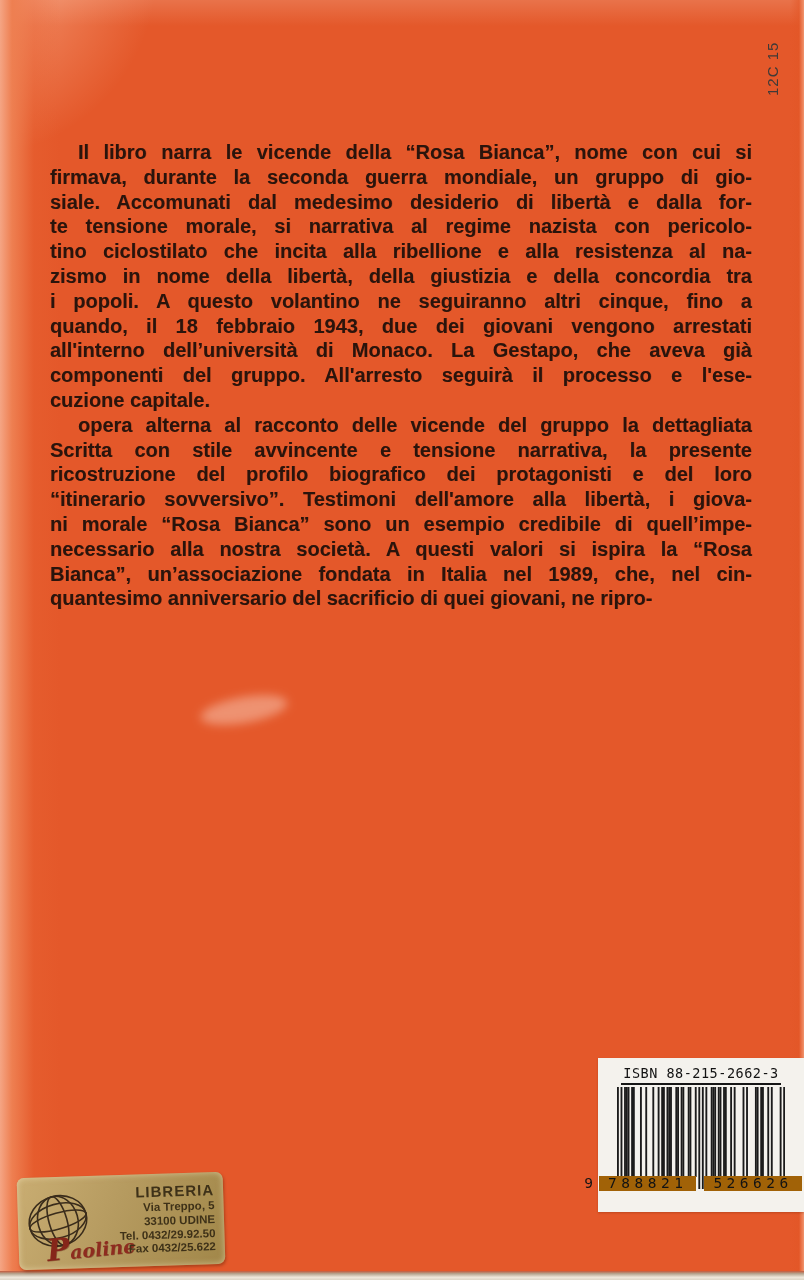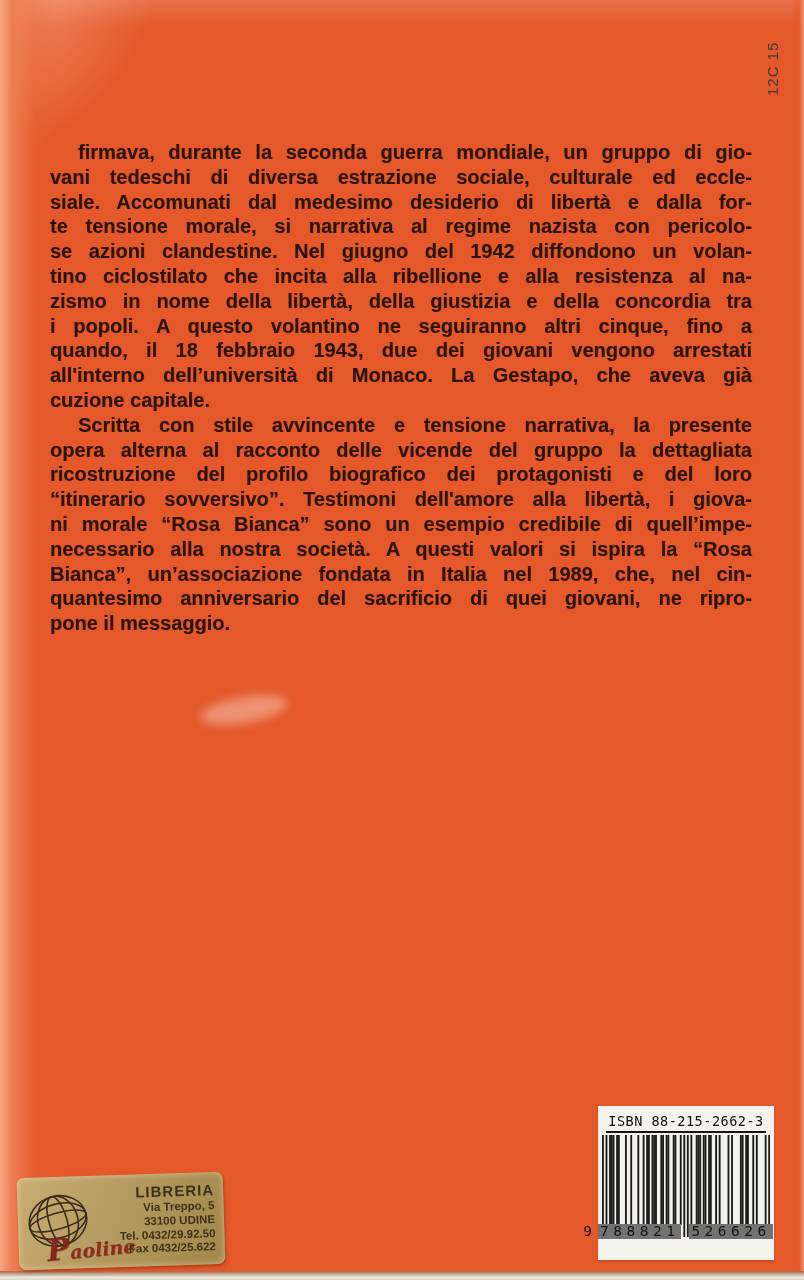--- a/index.html
+++ b/index.html
@@ -46,21 +46,21 @@
   .smudge{
     position:absolute;left:200px;top:697px;width:88px;height:26px;
     background:rgba(255,240,230,.38);
     border-radius:50%;
     filter:blur(5px);
     transform:rotate(-10deg);
   }
 
   
   .barcode-box{
-    position:absolute;left:598px;top:1106px;width:176px;height:154px;
+    position:absolute;left:598px;top:1058px;width:206px;height:154px;
     background:#f4f2ed;
     box-shadow:0 1px 2px rgba(120,40,10,.35);
     text-align:center;
   }
   .isbn{
     display:inline-block;
     margin-top:7px;
     padding:0 2px 2px 2px;
     border-bottom:2px solid #161616;
     font-family:"DejaVu Sans Mono",monospace;
@@ -70,21 +70,21 @@
   .bars{display:block;margin:2px auto 0 auto;width:168px;height:102px;}
   .bars rect{fill:#1b1b1b;}
   .ean-digits{
     display:flex;justify-content:center;align-items:flex-end;
     margin-top:-13px; 
     font-family:"DejaVu Sans Mono",monospace;
     font-size:14.5px;color:#131313;line-height:15px;
     background:transparent;
   }
   .ean-digits .d9{margin-right:6px;}
-  .ean-digits .grp{letter-spacing:4.5px;margin-right:8px;background:#737373;padding:0 2px;}
+  .ean-digits .grp{letter-spacing:4.5px;margin-right:8px;background:#a16207;padding:0 9px;}
   .ean-digits .grp:last-child{margin-right:16px;}
 
   
   .sticker{
     position:absolute;left:18px;top:1175px;width:206px;height:92px;
     transform:rotate(-1.8deg);
     background:linear-gradient(115deg,#c9ad72 0%,#b69b60 45%,#a18749 100%);
     border-radius:7px;
     box-shadow:1px 2px 3px rgba(90,30,5,.4), inset 0 0 6px rgba(255,245,210,.5);
   }
@@ -109,42 +109,41 @@
 <body>
 
 <div class="cover">
 
   <div class="page-edge"></div>
 
   <div class="print-code">12C 15</div>
 
   <div class="blurb">
     <div class="para">
+        <div>Il libro narra le vicende della “Rosa Bianca”, nome con cui si</div>
         <div>firmava, durante la seconda guerra mondiale, un gruppo di gio-</div>
-        <div>vani tedeschi di diversa estrazione sociale, culturale ed eccle-</div>
         <div>siale. Accomunati dal medesimo desiderio di libertà e dalla for-</div>
         <div>te tensione morale, si narrativa al regime nazista con pericolo-</div>
-        <div>se azioni clandestine. Nel giugno del 1942 diffondono un volan-</div>
         <div>tino ciclostilato che incita alla ribellione e alla resistenza al na-</div>
         <div>zismo in nome della libertà, della giustizia e della concordia tra</div>
         <div>i popoli. A questo volantino ne seguiranno altri cinque, fino a</div>
         <div>quando, il 18 febbraio 1943, due dei giovani vengono arrestati</div>
         <div>all'interno dell’università di Monaco. La Gestapo, che aveva già</div>
+        <div>componenti del gruppo. All'arresto seguirà il processo e l'ese-</div>
         <div>cuzione capitale.</div>
       </div>
     <div class="para">
+        <div>opera alterna al racconto delle vicende del gruppo la dettagliata</div>
         <div>Scritta con stile avvincente e tensione narrativa, la presente</div>
-        <div>opera alterna al racconto delle vicende del gruppo la dettagliata</div>
         <div>ricostruzione del profilo biografico dei protagonisti e del loro</div>
         <div>“itinerario sovversivo”. Testimoni dell'amore alla libertà, i giova-</div>
         <div>ni morale “Rosa Bianca” sono un esempio credibile di quell’impe-</div>
         <div>necessario alla nostra società. A questi valori si ispira la “Rosa</div>
         <div>Bianca”, un’associazione fondata in Italia nel 1989, che, nel cin-</div>
         <div>quantesimo anniversario del sacrificio di quei giovani, ne ripro-</div>
-        <div>pone il messaggio.</div>
       </div>
   </div>
 
   <div class="smudge"></div>
 
   <div class="barcode-box">
     <span class="isbn">ISBN 88-215-2662-3</span>
     <svg class="bars" viewBox="0 0 95 110" preserveAspectRatio="none" aria-hidden="true">
         <rect x="0" y="0" width="1.05" height="110"></rect>
         <rect x="2" y="0" width="1.05" height="110"></rect>

